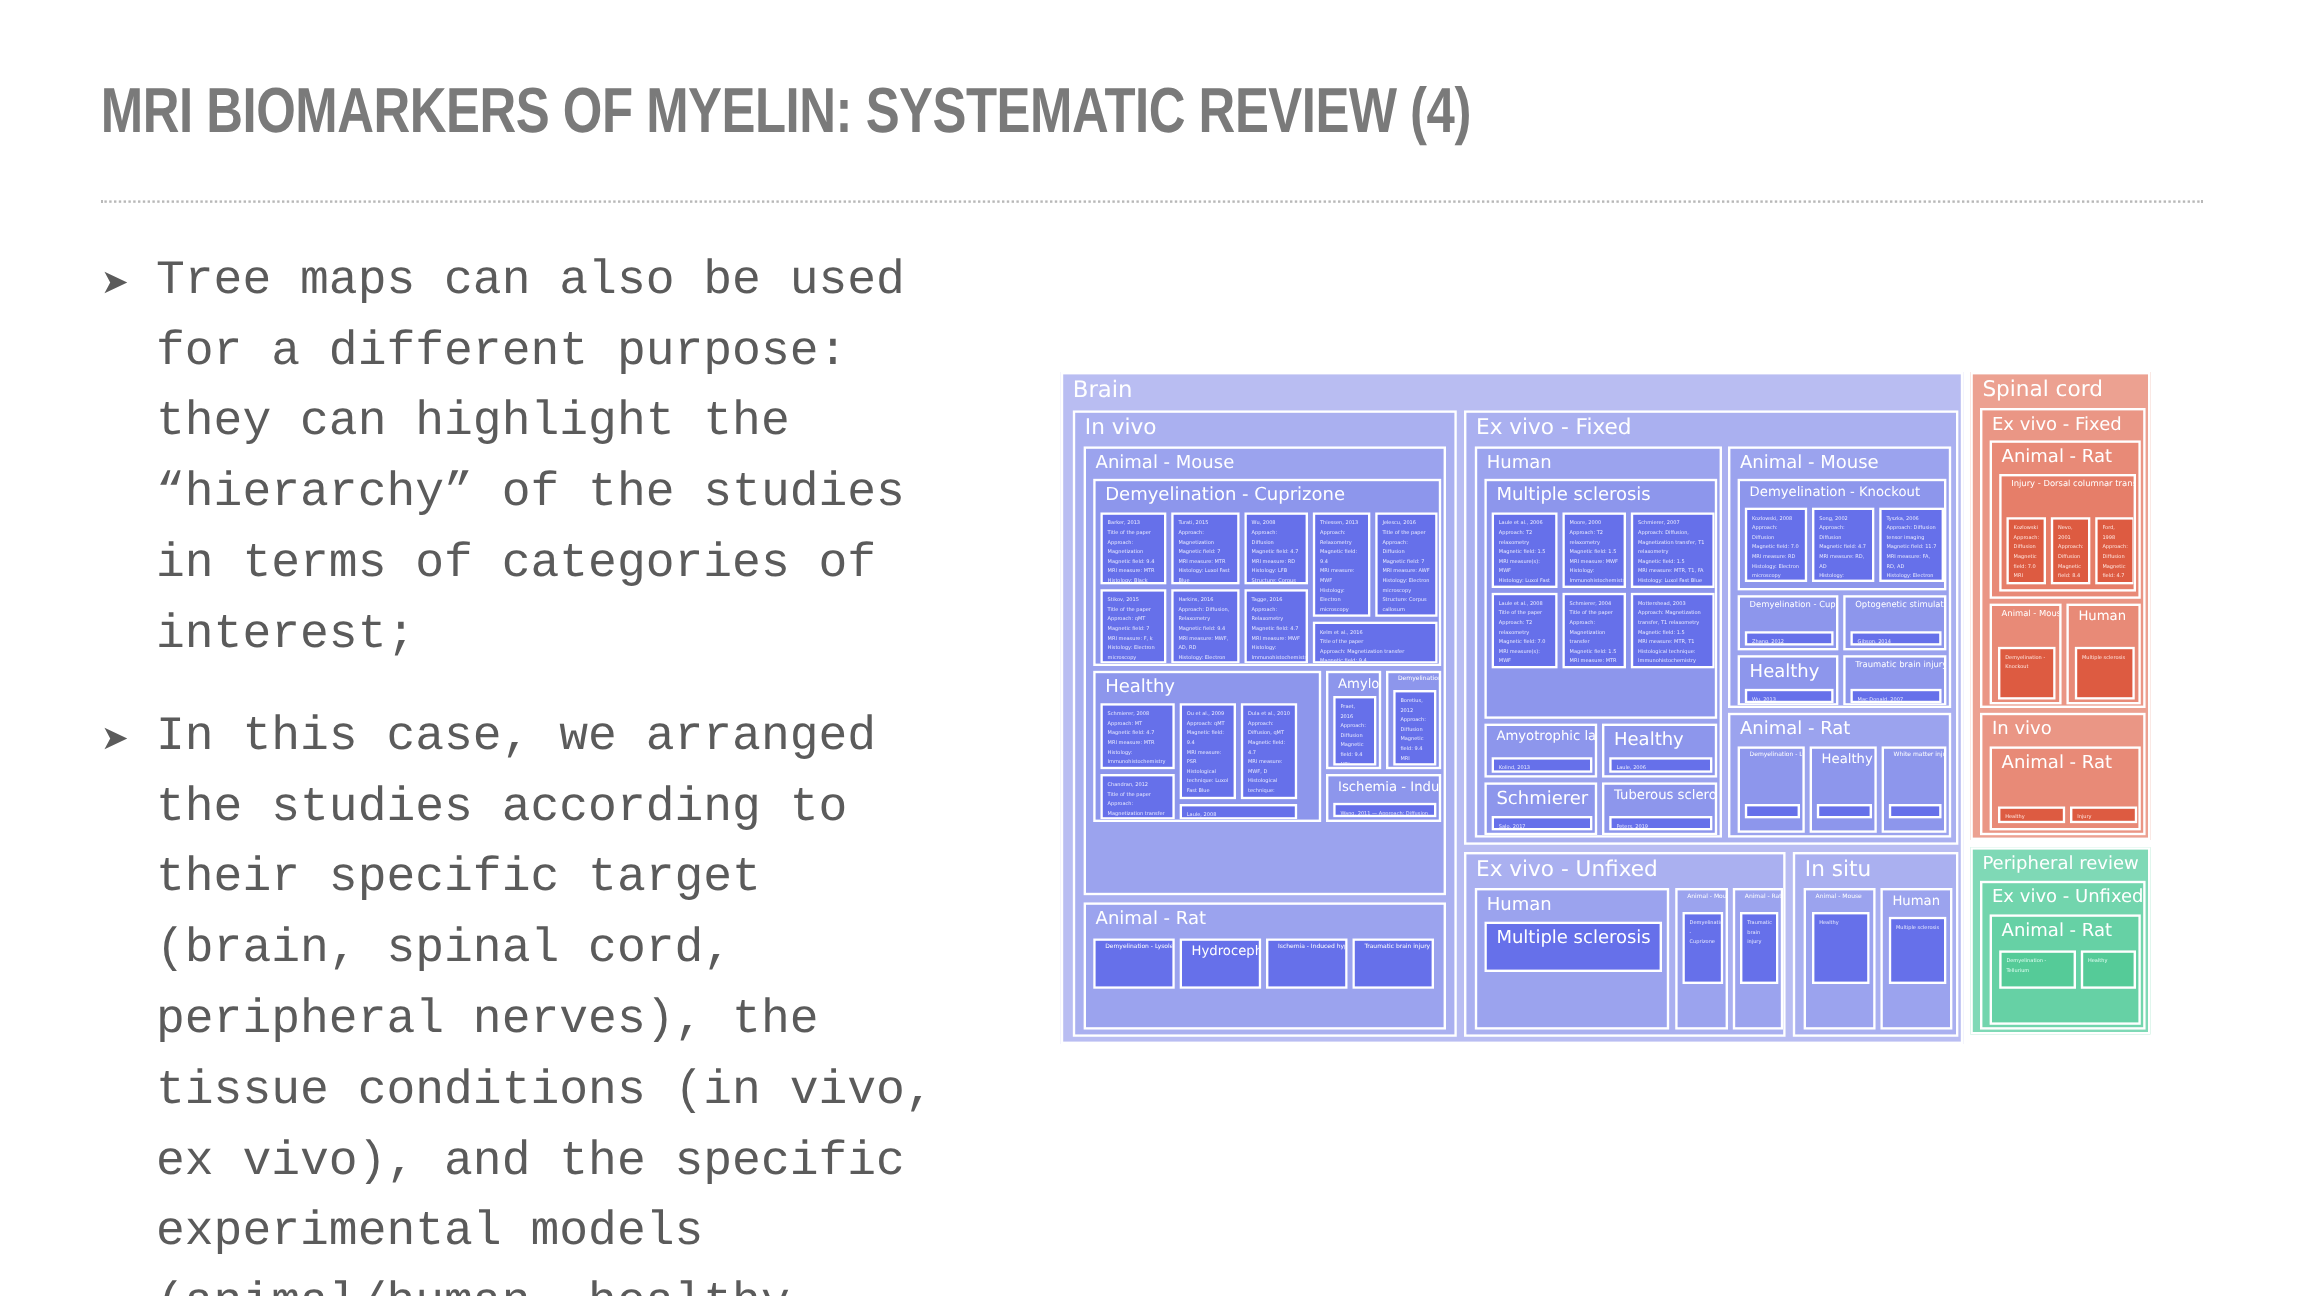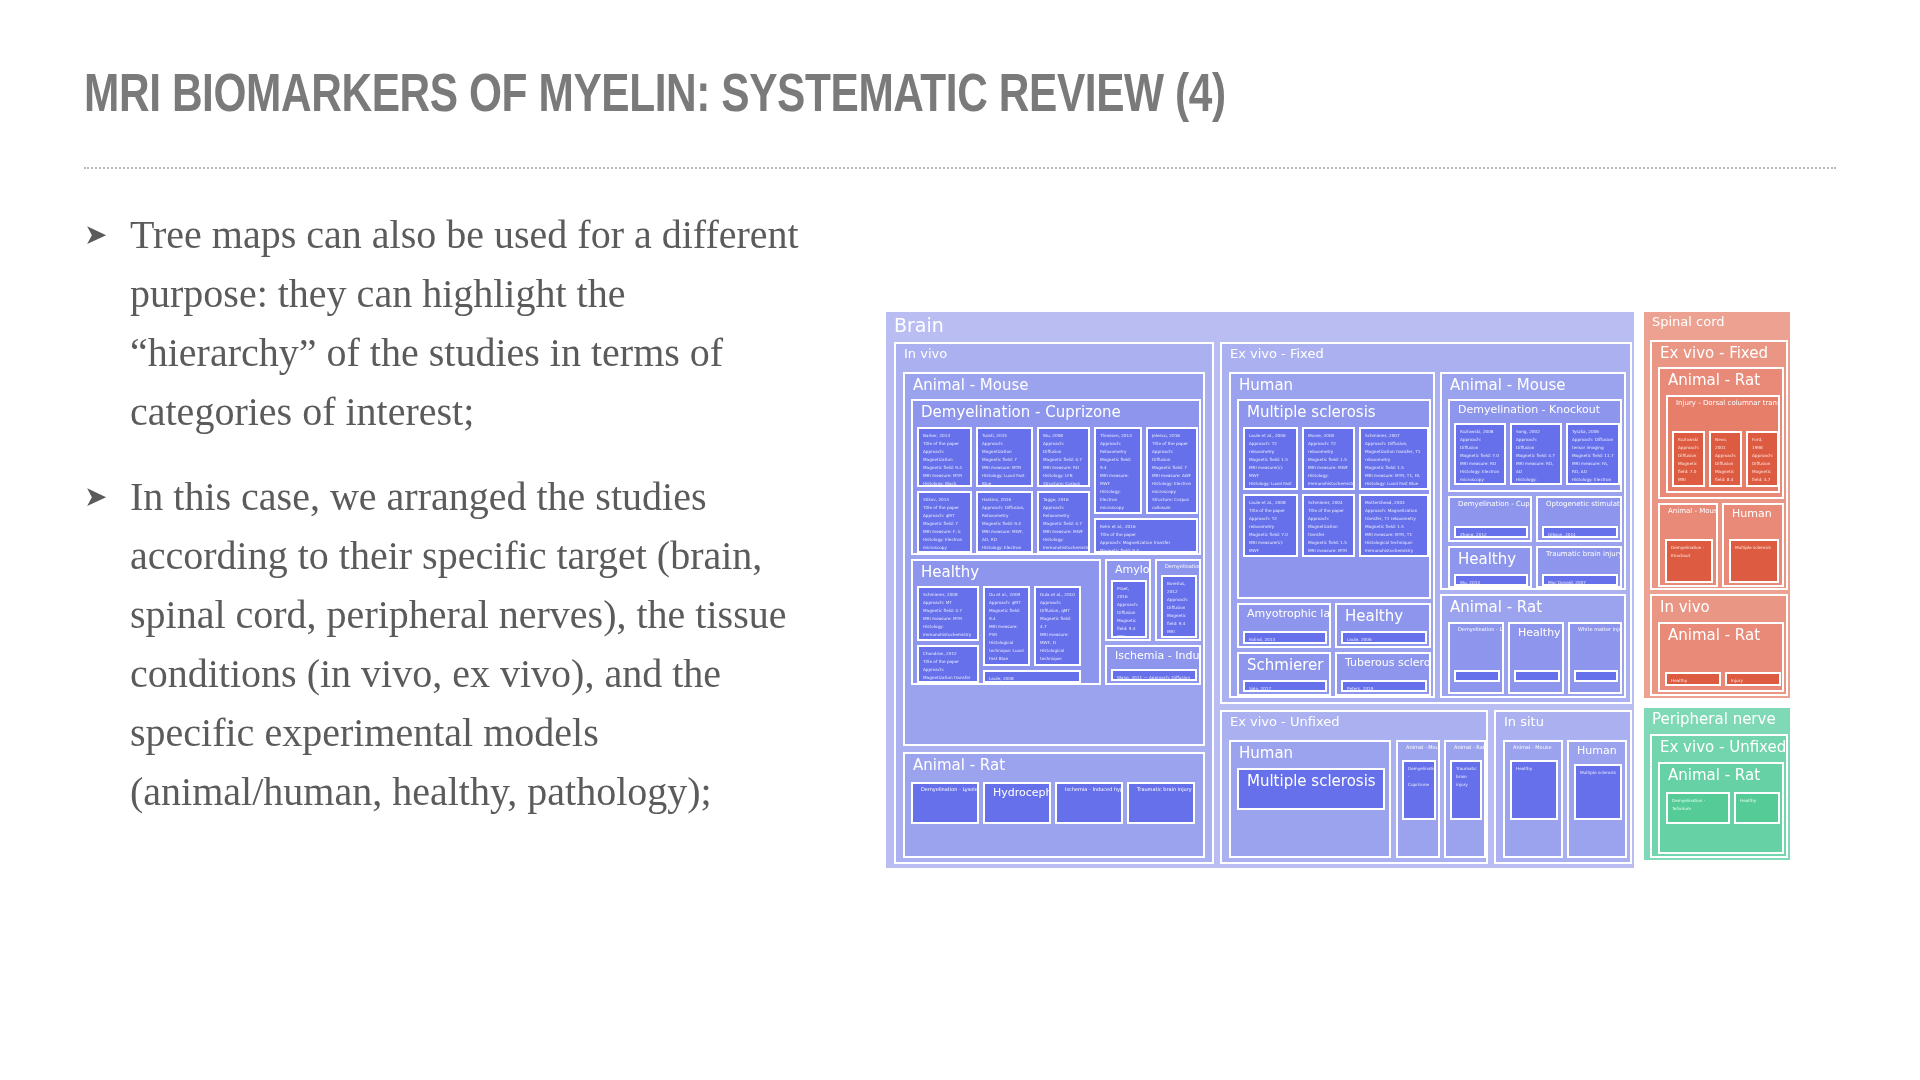--- a/index.html
+++ b/index.html
@@ -48,21 +48,21 @@
     flex: 0 0 auto;
     width: 46px;
     color: #5b5b5b;
     font-size: 28px;
     line-height: 59px;
     font-family: "DejaVu Sans", sans-serif;
   }
   .bullet-text {
     flex: 1 1 auto;
     color: #5b5b5b;
-    font-family: Liberation Serif, serif;
+    font-family: Liberation Mono, monospace;
     font-size: 40px;
     line-height: 59px;
   }
 
   
   .treemap {
     position: absolute;
     left: 884px; top: 310px;
     width: 908px; height: 560px;
   }
@@ -74,21 +74,21 @@
   }
   .node-label {
     position: absolute;
     left: 8px; top: 3px;
     color: #ffffff;
     white-space: nowrap;
     font-family: "DejaVu Sans", sans-serif;
     line-height: 1.12;
   }
   .lbl-xl  { font-size: 19px; }
-  .lbl-lg  { font-size: 13px; }
+  .lbl-lg  { font-size: 18px; }
   .lbl-md  { font-size: 15px; }
   .lbl-sm  { font-size: 11px; }
   .lbl-xs  { font-size: 7px; }
   .lbl-xxs { font-size: 5px; }
 
   
   .c-l0 { background: #b9bdf2; text-decoration: underline; }
   .c-l1 { background: #aab0f0; }
   .c-l2 { background: #9ba3ee; }
   .c-l3 { background: #8d96ec; }
@@ -585,21 +585,21 @@
               <div class="leaf-text red">Healthy</div>
             </div>
           <div class="node r-leaf" style="left:65px;top:48px;width:56px;height:14px;">
               <div class="leaf-text red">Injury</div>
             </div>
         </div>
       </div>
     </div>
 
     <div class="node g-l0" style="left:758px;top:396px;width:150px;height:156px;">
-      <span class="node-label lbl-md">Peripheral nerve</span>
+      <span class="node-label lbl-md">Peripheral review</span>
 
       <div class="node g-l1" style="left:6px;top:26px;width:138px;height:124px;">
         <span class="node-label lbl-md">Ex vivo - Unfixed</span>
 
         <div class="node g-l2" style="left:6px;top:26px;width:126px;height:92px;">
           <span class="node-label lbl-md">Animal - Rat</span>
           <div class="node g-leaf" style="left:6px;top:28px;width:64px;height:32px;">
               <div class="leaf-text green">Demyelination - Tellurium</div>
             </div>
           <div class="node g-leaf" style="left:74px;top:28px;width:46px;height:32px;">

